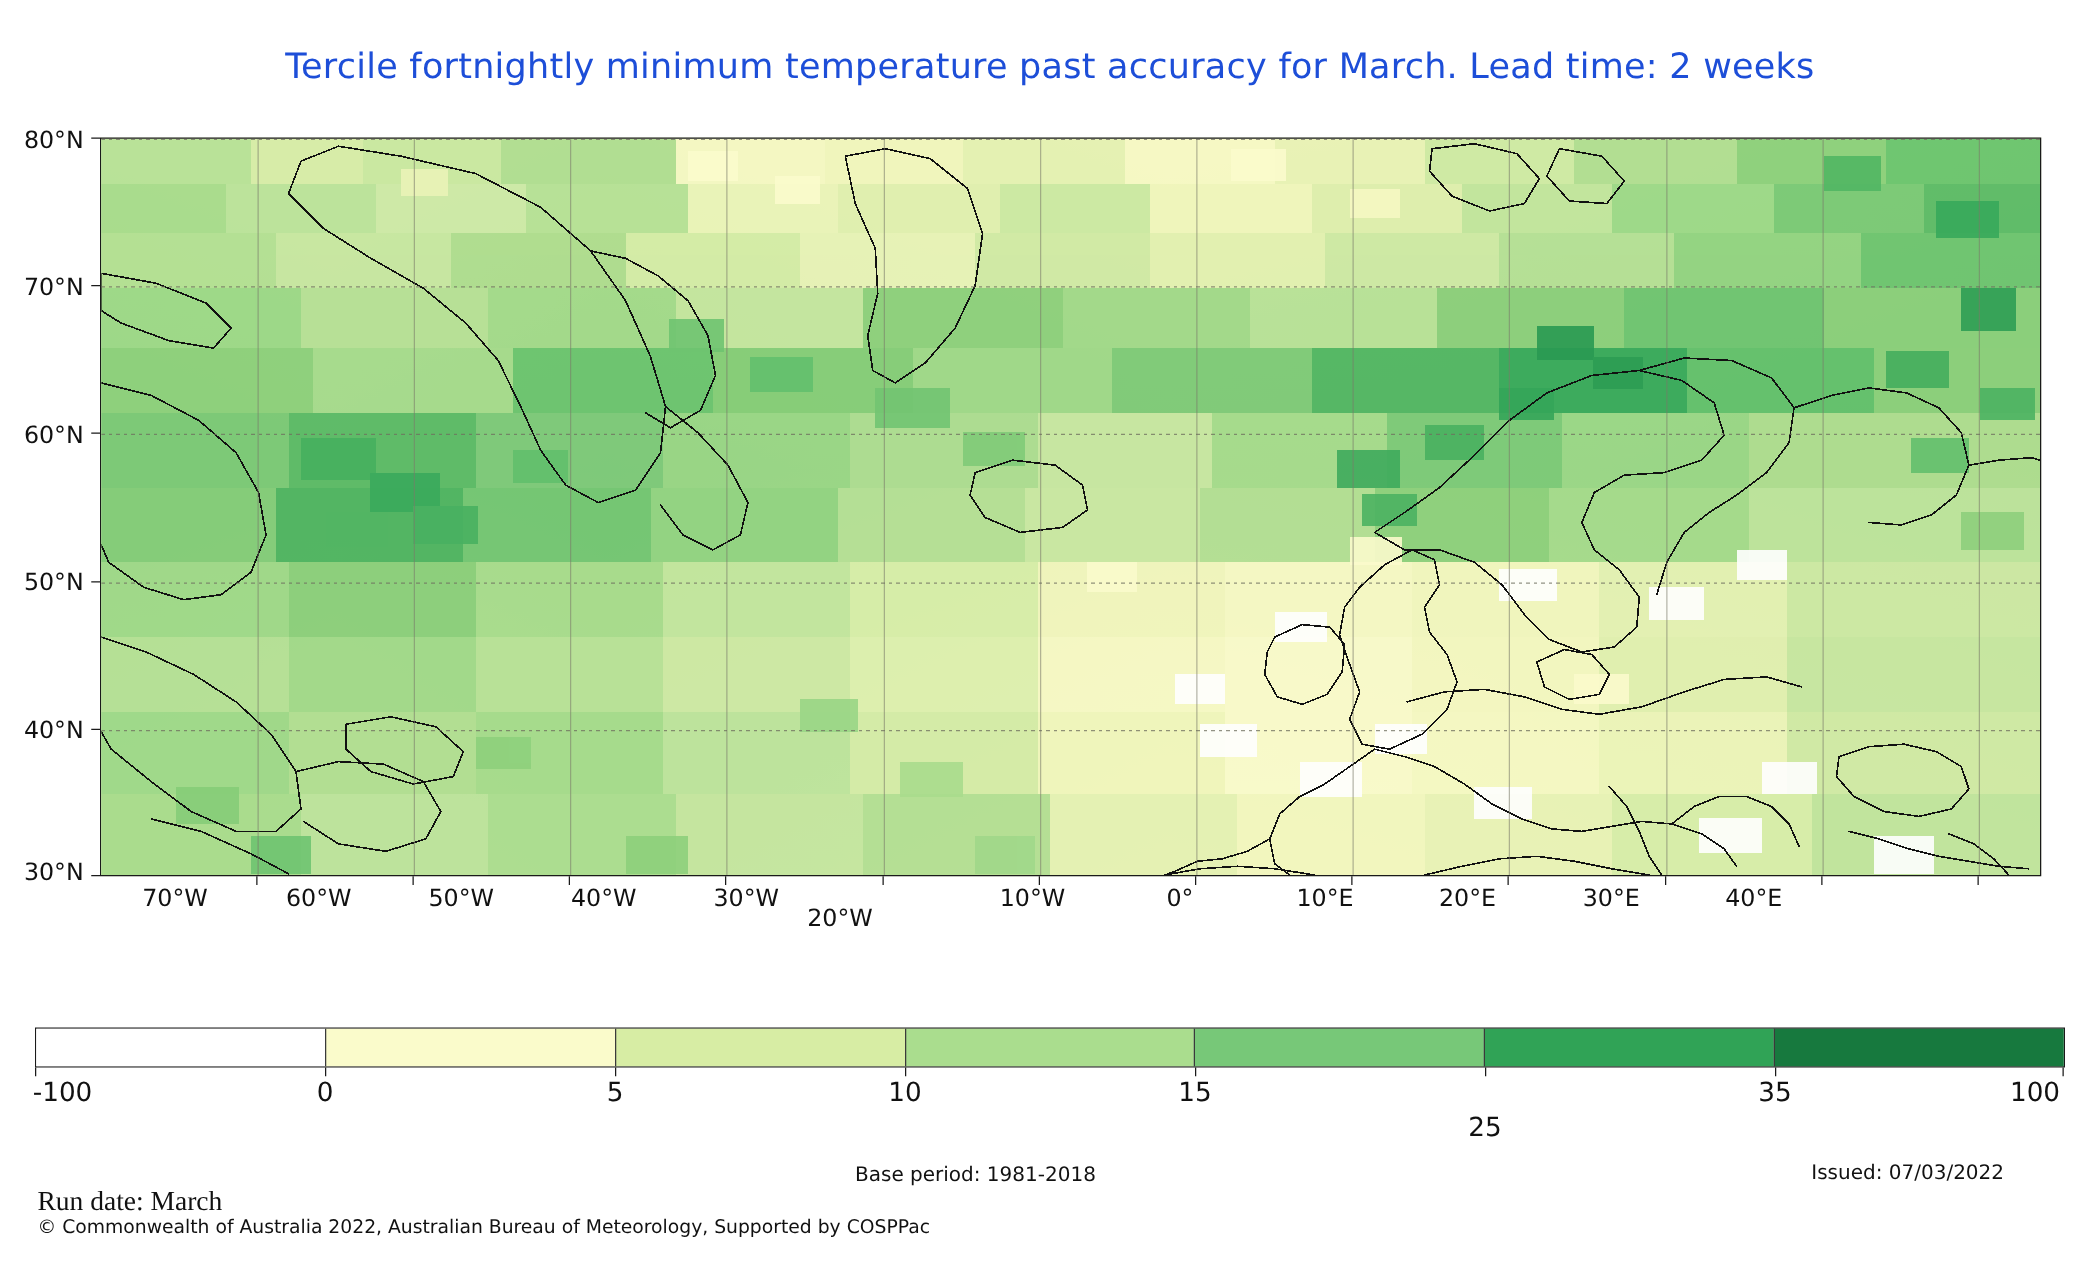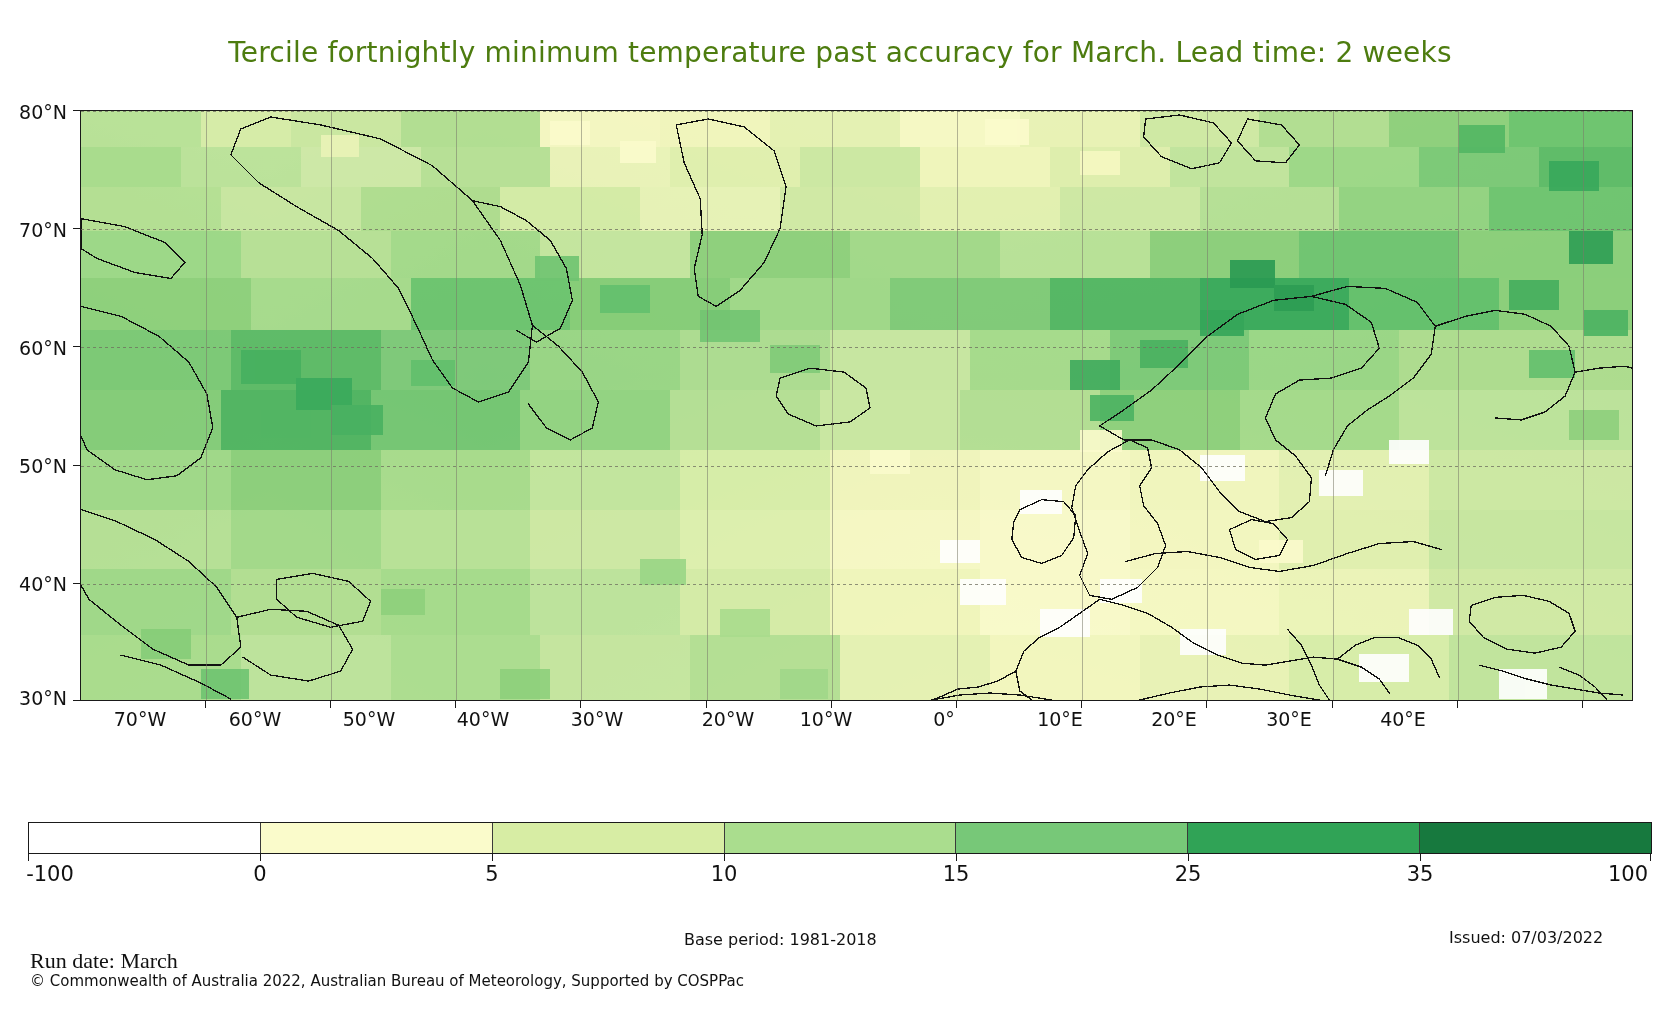--- a/index.html
+++ b/index.html
@@ -6,21 +6,21 @@
   body{
     width:1680px;height:1020px;background:#ffffff;
     font-family:"DejaVu Sans","Liberation Sans",sans-serif;
     color:#000;overflow:hidden;position:relative;
   }
   .figure{position:absolute;inset:0;}
 
   
   .title{
     position:absolute;left:0;top:36px;width:1680px;text-align:center;
-    font-size:28px;font-weight:400;color:#4d7c0f;letter-spacing:.2px;
+    font-size:28px;font-weight:400;color:#1d4ed8;letter-spacing:.2px;
   }
 
   
   .axes{
     position:absolute;left:80px;top:110px;width:1553px;height:591px;
     border:1.2px solid #1a1a1a;box-sizing:border-box;overflow:hidden;
     background:#eaf3d8;
   }
   .mapcanvas{position:absolute;inset:0;}
   .mapcanvas svg{display:block;width:100%;height:100%;}
@@ -375,21 +375,21 @@
   <div class="tickx" style="left:1206px;"></div>
   <div class="tickx" style="left:1332px;"></div>
   <div class="tickx" style="left:1457px;"></div>
   <div class="tickx" style="left:1582px;"></div>
 
   <div class="xlab" style="left:140px;">70°W</div>
   <div class="xlab" style="left:255px;">60°W</div>
   <div class="xlab" style="left:369px;">50°W</div>
   <div class="xlab" style="left:483px;">40°W</div>
   <div class="xlab" style="left:597px;">30°W</div>
-  <div class="xlab" style="left:728px;">20°W</div>
+  <div class="xlab" style="left:672px;margin-top:16px;">20°W</div>
   <div class="xlab" style="left:826px;">10°W</div>
   <div class="xlab" style="left:944px;">0°</div>
   <div class="xlab" style="left:1060px;">10°E</div>
   <div class="xlab" style="left:1174px;">20°E</div>
   <div class="xlab" style="left:1289px;">30°E</div>
   <div class="xlab" style="left:1403px;">40°E</div>
 
   <div class="cbar-wrap">
     <div class="cbar">
       <div class="cband" style="background:#ffffff"></div>
@@ -410,21 +410,21 @@
     <div class="ctick" style="left:928px;"></div>
     <div class="ctick" style="left:1160px;"></div>
     <div class="ctick" style="left:1392px;"></div>
     <div class="ctick" style="left:1622px;"></div>
 
     <div class="ctlab" style="left:22px;">-100</div>
     <div class="ctlab" style="left:232px;">0</div>
     <div class="ctlab" style="left:464px;">5</div>
     <div class="ctlab" style="left:696px;">10</div>
     <div class="ctlab" style="left:928px;">15</div>
-    <div class="ctlab" style="left:1160px;">25</div>
+    <div class="ctlab" style="left:1160px;margin-top:28px;">25</div>
     <div class="ctlab" style="left:1392px;">35</div>
     <div class="ctlab" style="left:1600px;">100</div>
   </div>
 
 
   <div class="foot foot-run">Run date: March</div>
   <div class="foot foot-cc">© Commonwealth of Australia 2022, Australian Bureau of Meteorology, Supported by COSPPac</div>
   <div class="foot foot-base">Base period: 1981-2018</div>
   <div class="foot foot-iss">Issued: 07/03/2022</div>
 

